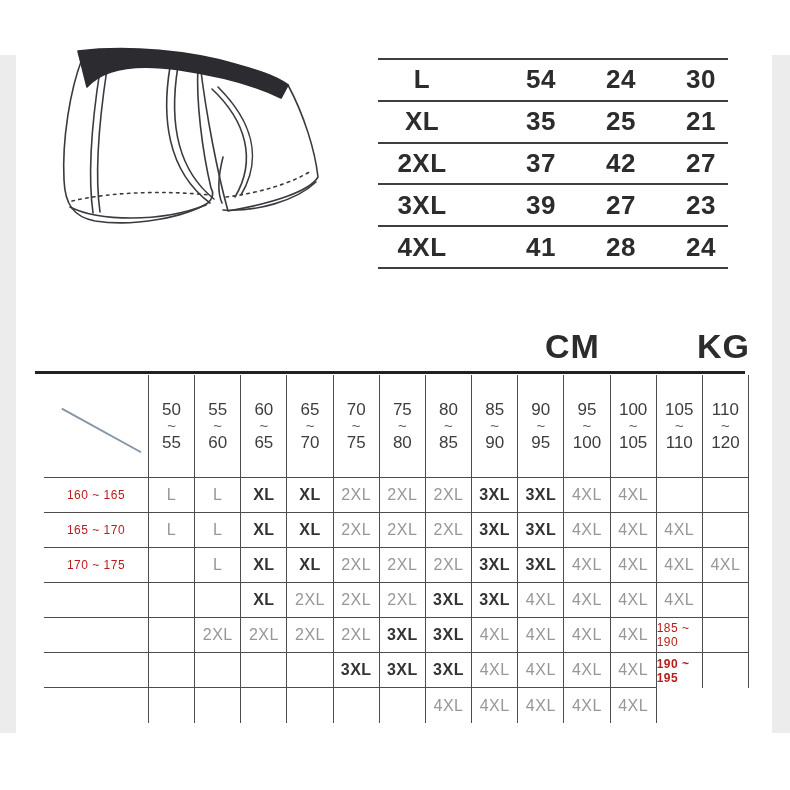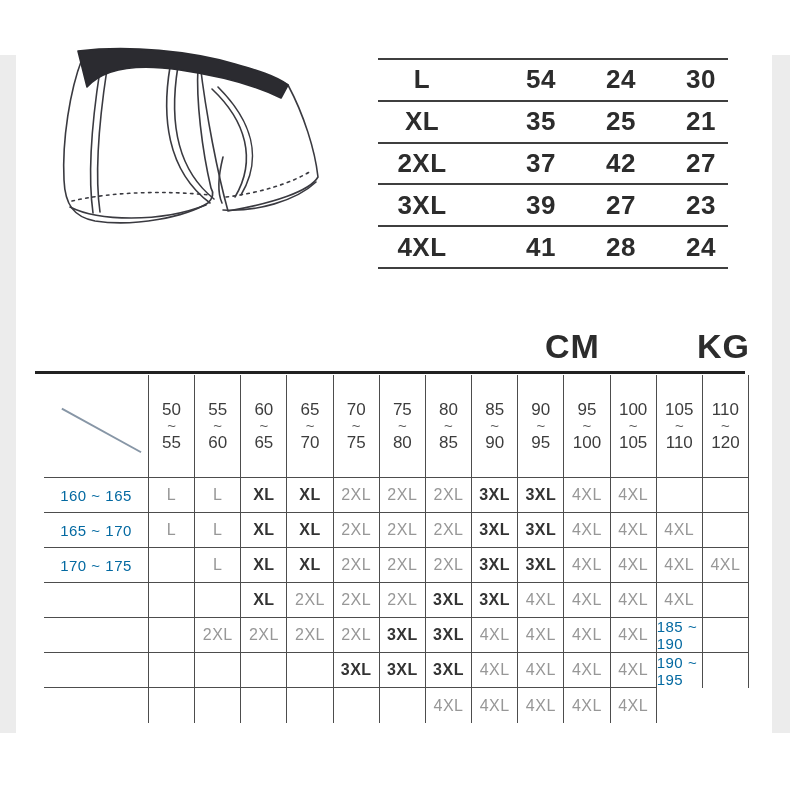--- a/index.html
+++ b/index.html
@@ -38,22 +38,22 @@
   .sc-cell {
     border-right:1px solid #4d4d4d; border-bottom:1px solid #4d4d4d;
     display:flex; align-items:center; justify-content:center;
     box-sizing:border-box; background:#fff;
   }
   .sc-head { height:103px; flex-direction:column; font-size:17px; color:#3d3d3d; line-height:1.12; }
   .sc-head .tilde { font-size:15px; color:#555; margin:-1px 0; }
   .sc-corner { position:relative; }
   .sc-corner svg { position:absolute; inset:0; width:100%; height:100%; }
   .sc-row-cell { height:35px; font-size:16px; letter-spacing:0.5px; }
-  .sc-height { height:35px; font-size:15px; color:#0369a1; letter-spacing:0.5px; }
-  .sc-row-cell.last, .sc-height.last { border-bottom:none; }
+  .sc-height { height:35px; font-size:12px; color:#b91c1c; letter-spacing:0.5px; }
+  .sc-row-cell.last, .sc-height.last { border-bottom:none;font-weight:bold; }
 </style>
 </head>
 <body>
 
 <div class="page">
 
   <div class="side-strip left"></div>
   <div class="side-strip right"></div>
 
   <div class="illustration">

